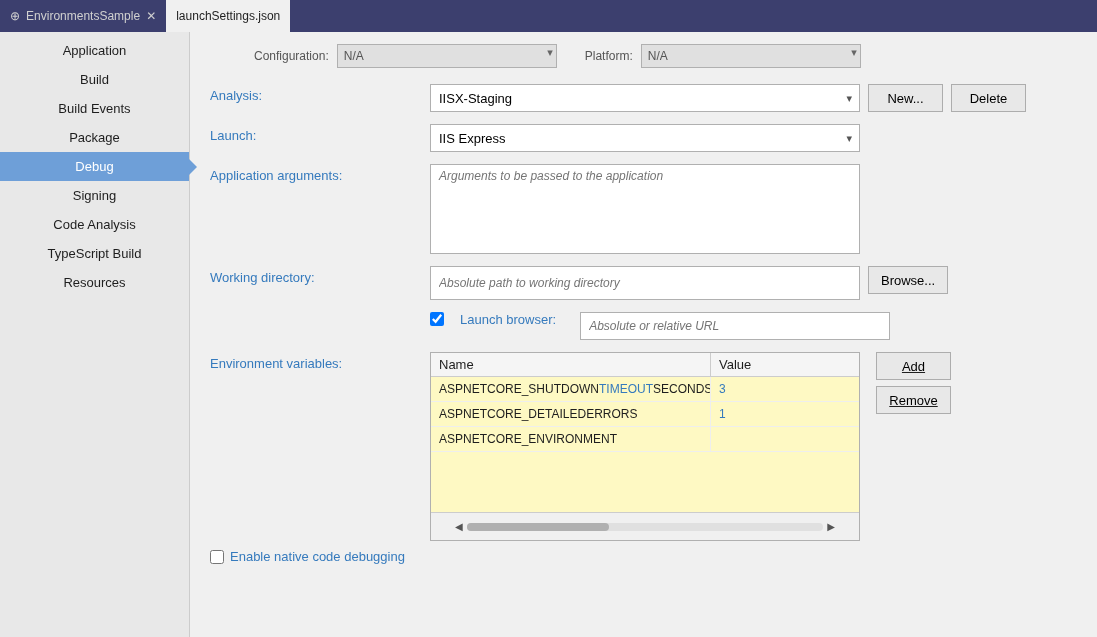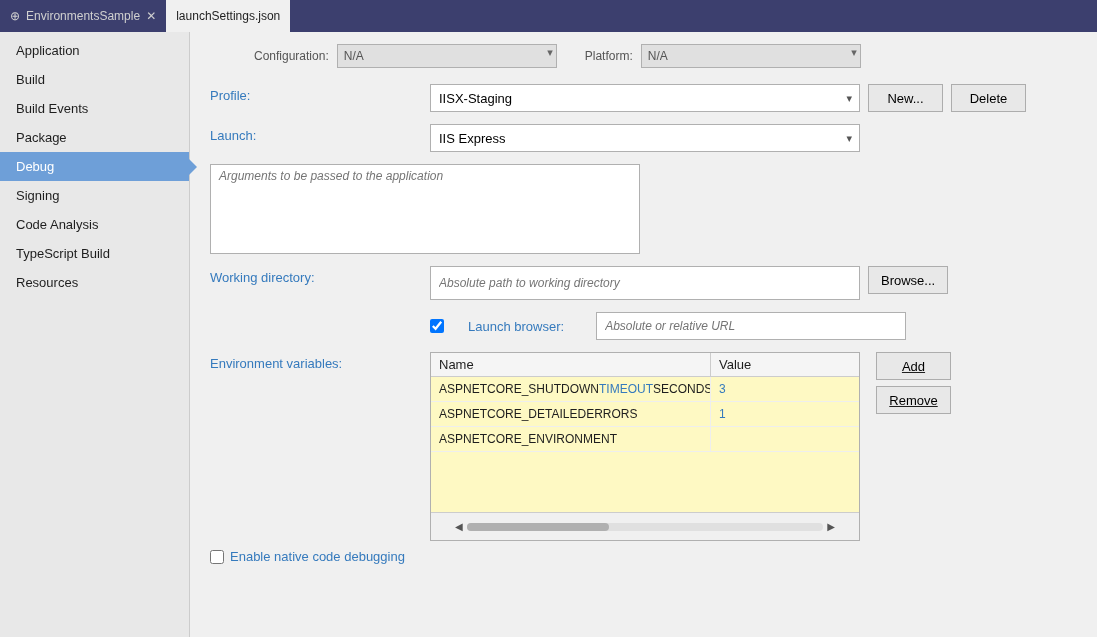--- a/index.html
+++ b/index.html
@@ -39,20 +39,21 @@
       height: calc(637px - 32px);
     }
 
     
     .sidebar {
       width: 190px;
       background: #e8e8e8;
       border-right: 1px solid #ccc;
       padding-top: 4px;
       flex-shrink: 0;
+      text-align: center;
     }
     .sidebar-item {
       padding: 7px 16px;
       cursor: pointer;
       color: #1e1e1e;
     }
     .sidebar-item.active {
       background: #6e9fd8;
       color: #fff;
       position: relative;
@@ -189,22 +190,21 @@
       padding: 16px 8px;
       font-size: 12px;
       color: #aaa;
       font-style: italic;
       font-family: 'Segoe UI', sans-serif;
     }
 
     
     .checkbox-row {
       display: flex;
-      align-items: center;
-      gap: 24px;
+      gap: 16px;
       margin-bottom: 12px;
       padding-left: 220px;
     }
     .checkbox-row input[type="checkbox"] {
       width: 14px;
       height: 14px;
     }
     .checkbox-label {
       color: #357abd;
       font-size: 13px;
@@ -387,21 +387,21 @@
       </div>
       <span class="config-label" style="margin-left:20px;">Platform:</span>
       <div class="select-wrapper">
         <select class="config-select">
           <option>N/A</option>
         </select>
       </div>
     </div>
 
     <div class="form-row">
-      <span class="form-label">Profile:</span>
+      <span class="form-label">Analysis:</span>
       <div class="dropdown-wrapper">
         <select class="dropdown">
           <option>IISX-Staging</option>
         </select>
         <span class="dropdown-arrow">▾</span>
       </div>
       <button class="btn">New...</button>
       <button class="btn">Delete</button>
     </div>
 
@@ -409,20 +409,21 @@
       <span class="form-label">Launch:</span>
       <div class="dropdown-wrapper">
         <select class="dropdown">
           <option>IIS Express</option>
         </select>
         <span class="dropdown-arrow">▾</span>
       </div>
     </div>
 
     <div class="form-row">
+      <span class="form-label">Application arguments:</span>
       <textarea class="form-textarea" placeholder="Arguments to be passed to the application" style=""></textarea>
     </div>
 
     <div class="form-row">
       <span class="form-label">Working directory:</span>
       <input class="form-input" type="text" placeholder="Absolute path to working directory" style="">
       <button class="btn">Browse...</button>
     </div>
 
     <div class="checkbox-row">

